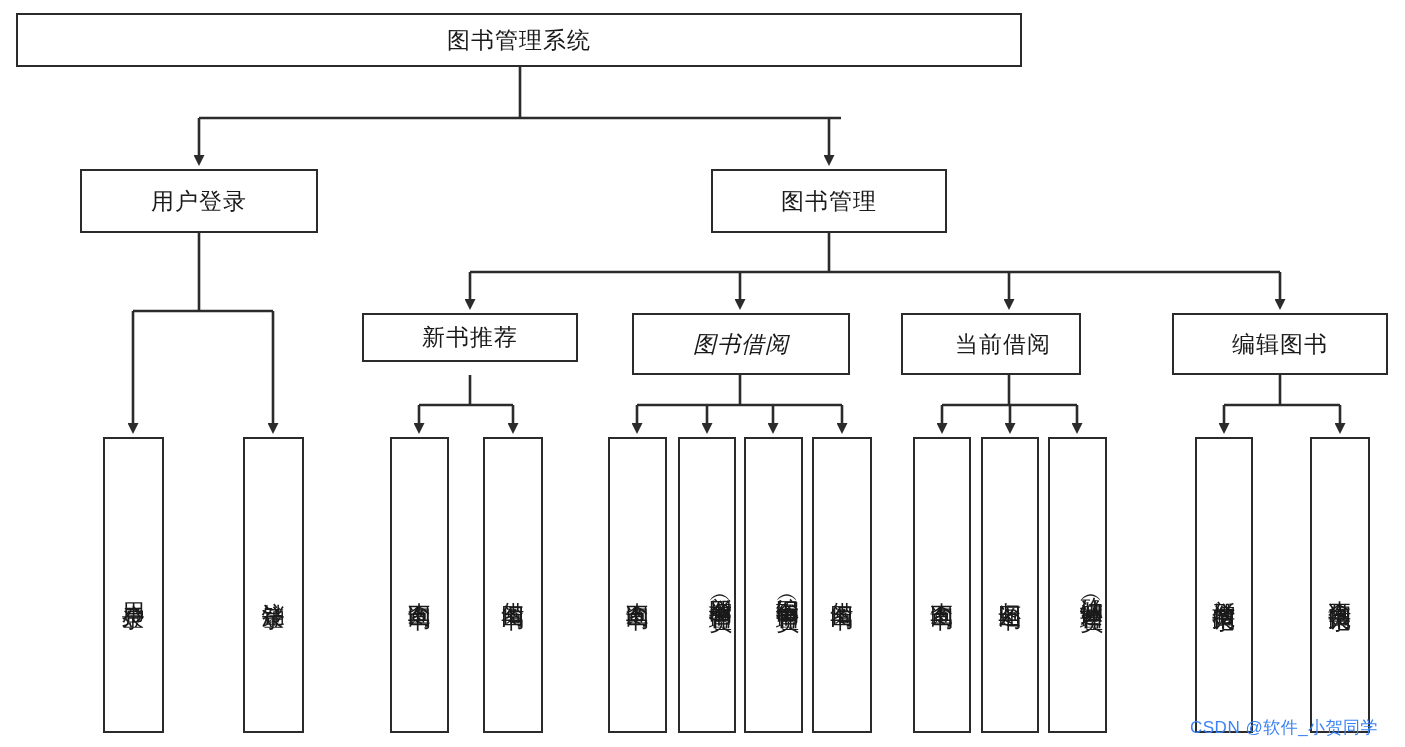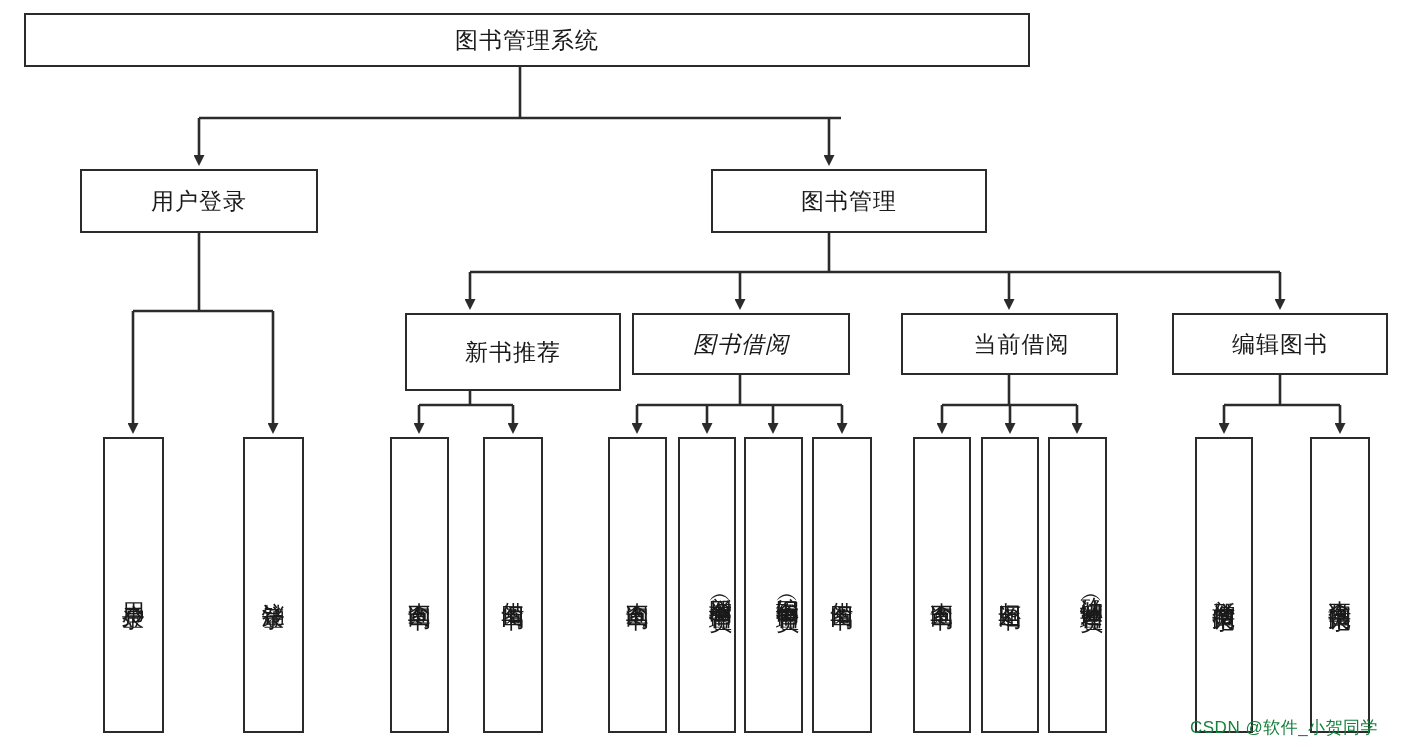--- a/index.html
+++ b/index.html
@@ -51,21 +51,21 @@
     align-items: center;
   }
   .node-label {
     display: block;
     line-height: 1.15;
     white-space: nowrap;
   }
   .watermark {
     position: absolute;
     font-size: 17px;
-    color: #15803d;
+    color: #3b82f6;
     white-space: nowrap;
     letter-spacing: 0.5px;
     pointer-events: none;
   }
 </style>
 </head>
 <body>
 
 <div id="canvas">
 
@@ -112,38 +112,38 @@
       <path d="M1010,405 L1010,424" marker-end="url(#arrow)"></path>
       <path d="M1077,405 L1077,424" marker-end="url(#arrow)"></path>
 
       <path d="M1280,375 L1280,405"></path>
       <path d="M1224,405 L1340,405"></path>
       <path d="M1224,405 L1224,424" marker-end="url(#arrow)"></path>
       <path d="M1340,405 L1340,424" marker-end="url(#arrow)"></path>
     </g>
   </svg>
 
-  <div class="node horiz" style="left:24px; top:13px; width:1006px; height:54px;">
+  <div class="node horiz" style="left:16px; top:13px; width:1006px; height:54px;">
     <span class="node-label">图书管理系统</span>
   </div>
 
   <div class="node horiz" style="left:80px; top:169px; width:238px; height:64px;">
     <span class="node-label">用户登录</span>
   </div>
-  <div class="node horiz" style="left:711px; top:169px; width:276px; height:64px;">
+  <div class="node horiz" style="left:711px; top:169px; width:236px; height:64px;">
     <span class="node-label">图书管理</span>
   </div>
 
-  <div class="node horiz" style="left:362px; top:313px; width:216px; height:78px;margin-left:43px;">
+  <div class="node horiz" style="left:362px; top:313px; width:216px; height:49px;">
     <span class="node-label">新书推荐</span>
   </div>
   <div class="node horiz" style="left:632px; top:313px; width:218px; height:62px;font-style:italic;">
     <span class="node-label">图书借阅</span>
   </div>
-  <div class="node horiz" style="left:901px; top:313px; width:217px; height:62px;padding-left:24px;">
+  <div class="node horiz" style="left:901px; top:313px; width:180px; height:62px;padding-left:24px;">
     <span class="node-label">当前借阅</span>
   </div>
   <div class="node horiz" style="left:1172px; top:313px; width:216px; height:62px;">
     <span class="node-label">编辑图书</span>
   </div>
 
   <div class="node vert tall" style="left:103px; top:437px; width:61px; height:296px;">
     <span class="node-label">用户登录</span>
   </div>
   <div class="node vert tall" style="left:243px; top:437px; width:61px; height:296px;">

